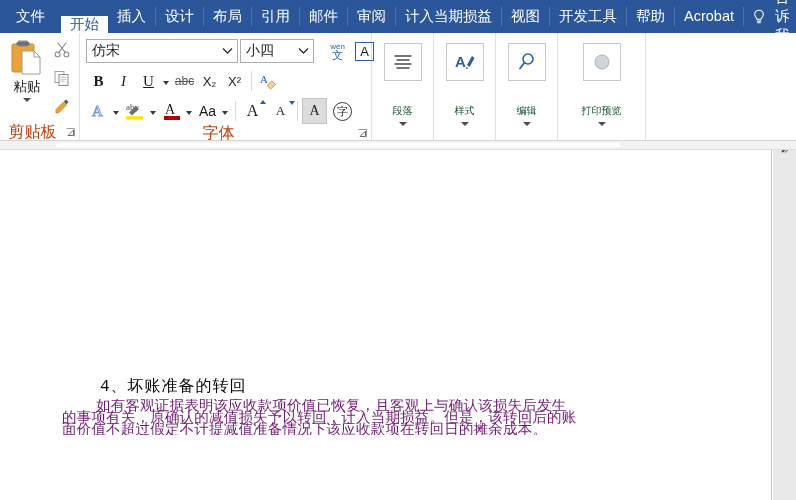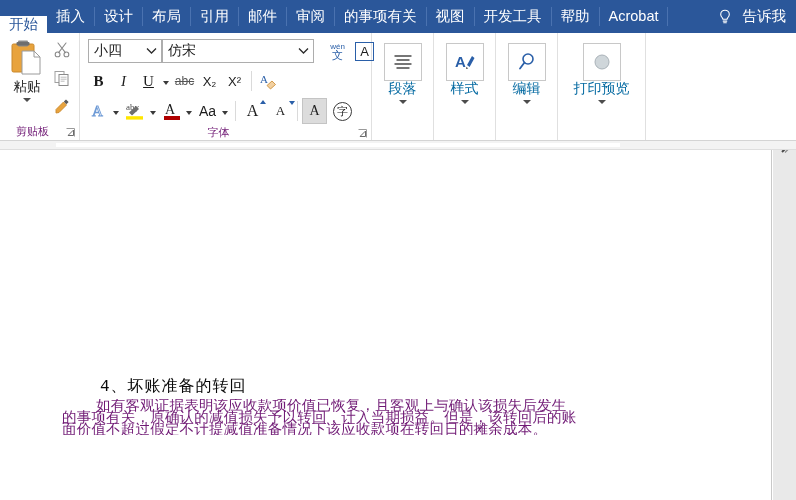--- a/index.html
+++ b/index.html
@@ -79,22 +79,22 @@
     padding: 0;
   }
   .group-body {
     flex: 1;
     display: flex;
     align-items: flex-start;
     padding: 4px 5px 0 5px;
   }
   .group-label {
     height: 17px;
-    font-size: 11px;
-    color: #701a75;
+    font-size: 16px;
+    color: #c2410c;
     text-align: center;
     line-height: 17px;
     position: relative;
     padding-right: 14px;
   }
   .dialog-launcher {
     position: absolute;
     right: 3px; bottom: 2px;
     width: 11px; height: 11px;
     color: #808080;
@@ -206,23 +206,23 @@
   }
   .big-icon-box {
     width: 38px; height: 38px;
     border: 1px solid #c8c8c8;
     background: #ffffff;
     display: flex;
     align-items: center;
     justify-content: center;
   }
   .big-label {
-    font-size: 14px;
-    color: #0369a1;
-    margin-top: 0;
+    font-size: 10px;
+    color: #14532d;
+    margin-top: 22px;
     line-height: 15px;
     white-space: nowrap;
   }
 
   
   .ruler {
     height: 9px;
     background: #f3f3f3;
     border-bottom: 1px solid #dedede;
     position: relative;
@@ -282,20 +282,23 @@
   .resize-grip {
     position: absolute;
     right: 2px; top: -10px;
     width: 14px; height: 14px;
   }
 </style>
 </head>
 <body>
 
 <div class="tabbar">
+  <div class="tab file">
+    <span>文件</span>
+  </div>
   <div class="tab active">
     <span>开始</span>
   </div>
   <div class="tab">
     <span>插入</span>
   </div>
   <div class="tab-sep"></div>
   <div class="tab">
     <span>设计</span>
   </div>
@@ -310,21 +313,21 @@
   <div class="tab-sep"></div>
   <div class="tab">
     <span>邮件</span>
   </div>
   <div class="tab-sep"></div>
   <div class="tab">
     <span>审阅</span>
   </div>
   <div class="tab-sep"></div>
   <div class="tab">
-    <span>的事项有关</span>
+    <span>计入当期损益</span>
   </div>
   <div class="tab-sep"></div>
   <div class="tab">
     <span>视图</span>
   </div>
   <div class="tab-sep"></div>
   <div class="tab">
     <span>开发工具</span>
   </div>
   <div class="tab-sep"></div>
@@ -400,30 +403,30 @@
           <path d="M3.2 8.3 8.3 3.2" stroke="#6b6b6b" stroke-width="1"></path>
         </svg>
       </span>
     </div>
   </div>
 
   <div class="group g-font">
     <div class="group-body">
 
       <div class="font-row">
-        <div class="combo combo-size">
-          <span class="combo-text" title="字号">小四</span>
+        <div class="combo combo-name">
+          <span class="combo-text" title="字体">仿宋</span>
           <span class="chev">
             <svg width="11" height="8" viewBox="0 0 11 8">
                 <path d="M1 1.5 5.5 6 10 1.5" fill="none" stroke="#2b2b2b" stroke-width="1.3"></path>
               </svg>
           </span>
         </div>
-        <div class="combo combo-name">
-          <span class="combo-text" title="字体">仿宋</span>
+        <div class="combo combo-size">
+          <span class="combo-text" title="字号">小四</span>
           <span class="chev">
             <svg width="11" height="8" viewBox="0 0 11 8">
                 <path d="M1 1.5 5.5 6 10 1.5" fill="none" stroke="#2b2b2b" stroke-width="1.3"></path>
               </svg>
           </span>
         </div>
         <span class="fbtn" style="flex-direction:column;line-height:9px;margin-left:11px;">
           <span style="font-size:8px;color:#2a5fa8;">wén</span>
           <span style="font-size:11px;color:#2a5fa8;">文</span>
         </span>

